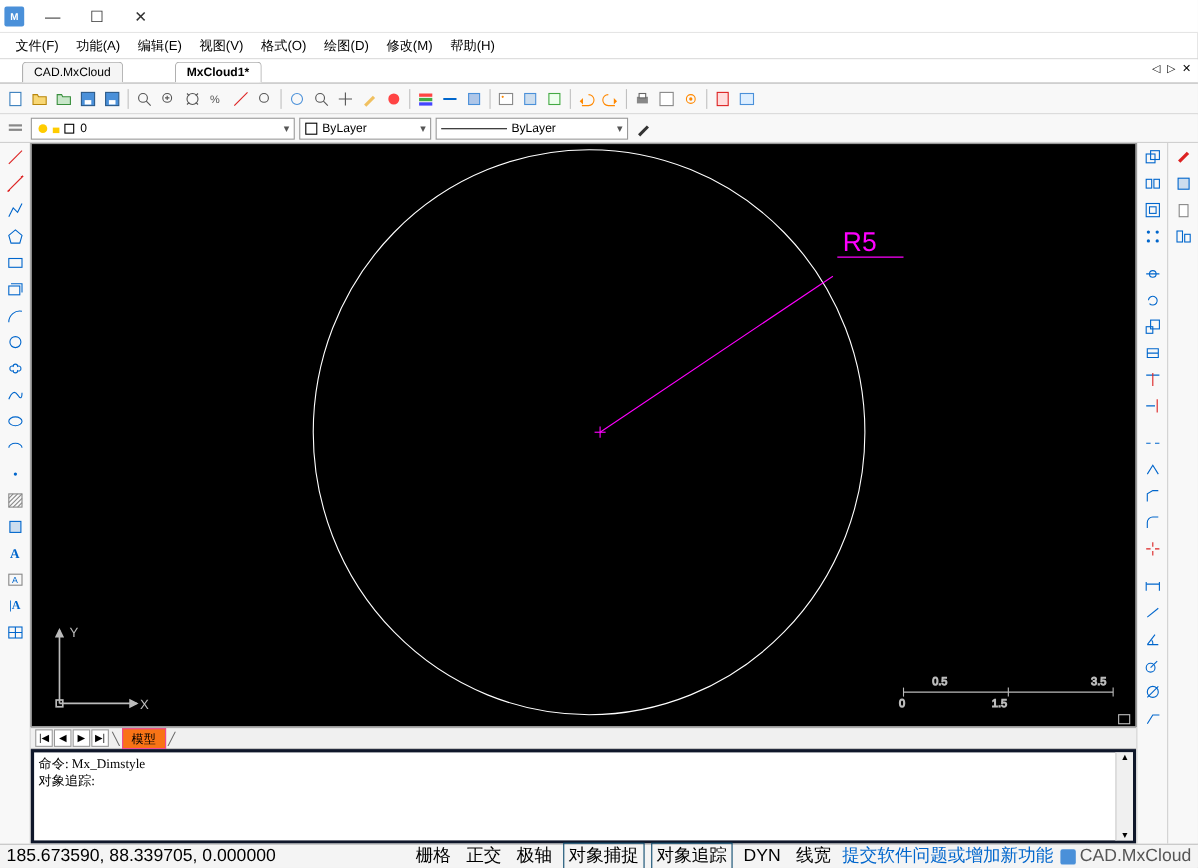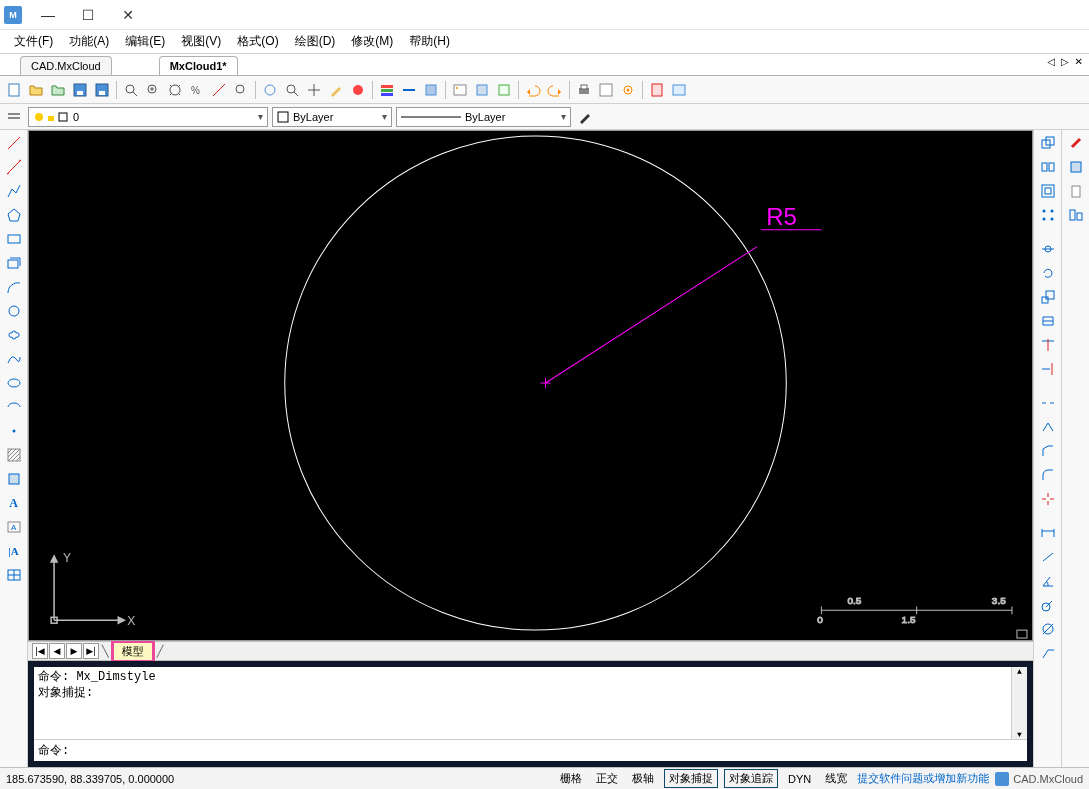--- a/index.html
+++ b/index.html
@@ -50,32 +50,32 @@
   .right-tb .vtb { width: 22px; height: 22px; display: flex; align-items: center; justify-content: center; cursor: pointer; border: 1px solid transparent; }
   
   
   .canvas-panel { flex: 1; display: flex; flex-direction: column; min-width: 0; }
   .canvas-outer { flex: 1; background: #000; position: relative; border: 1px solid #999; }
   
   
   .bottom-tabs { height: 20px; display: flex; align-items: center; background: #f0f0f0; border-top: 1px solid #c0c0c0; border-bottom: 1px solid #c0c0c0; padding-left: 4px; }
   .bottom-tabs .nav-btn { width: 16px; height: 16px; display: flex; align-items: center; justify-content: center; font-size: 9px; cursor: pointer; border: 1px solid #999; background: #fff; margin-right: 1px; }
   .bottom-tabs .slash { font-size: 11px; color: #666; margin: 0 2px; }
-  .bottom-tabs .btab { padding: 1px 8px; background: #fef9c3; border: 3px solid #ec4899; font-size: 11px; cursor: pointer; text-align: center; }
-  
-  
-  .cmd-window { height: 106px; background: #fff; border: 6px solid #0f172a; font-family: Liberation Mono, monospace; font-size: 12px; display: flex; flex-direction: column; }
+  .bottom-tabs .btab { padding: 1px 8px; background: #f97316; border: 1px solid #ec4899; font-size: 11px; cursor: pointer; text-align: center; }
+  
+  
+  .cmd-window { height: 86px; background: #fff; border: 3px solid #0f172a; font-family: Liberation Serif, serif; font-size: 12px; display: flex; flex-direction: column; }
   .cmd-log { flex: 1; overflow: hidden; padding: 2px 4px; line-height: 16px; }
   .cmd-input-row { border-top: 1px solid #ccc; padding: 2px 4px; display: flex; }
   .cmd-input-row input { flex: 1; border: none; outline: none; font-family: inherit; font-size: 12px; }
   .cmd-scroll { width: 16px; background: #f0f0f0; border-left: 1px solid #ccc; display: flex; flex-direction: column; align-items: center; justify-content: space-between; font-size: 8px; }
   .cmd-wrap { display: flex; flex: 1; min-height: 0; }
   
   
-  .status-bar { height: 22px; display: flex; align-items: center; padding: 0 6px; background: #f4f4f4; border-top: 1px solid #c0c0c0; font-size: 11px; gap: 6px; }
+  .status-bar { height: 22px; display: flex; align-items: center; padding: 0 6px; background: #f4f4f4; border-top: 1px solid #c0c0c0; font-size: 16px; gap: 6px; }
   .status-bar .coords { flex: 0 0 auto; }
   .status-bar .spacer { flex: 1; }
   .status-bar .sb-btn { padding: 1px 4px; cursor: pointer; }
   .status-bar .sb-btn.boxed { border: 1px solid #0c4a6e; }
   .status-bar .link { color: #0066cc; cursor: pointer; font-family: Liberation Mono, monospace; }
   .status-bar .brand { display: flex; align-items: center; gap: 4px; color: #555; }
   .status-bar .brand-icon { width: 14px; height: 14px; background: #4a90d9; border-radius: 2px; }
 
   
   svg { display: block; }
@@ -468,30 +468,26 @@
       <div class="nav-btn">▶|</div>
       <span class="slash">╲</span>
       <div class="btab">模型</div>
       <span class="slash">╱</span>
     </div>
 
     <div class="cmd-window">
       <div class="cmd-wrap">
         <div class="cmd-log">
           <div>命令: Mx_Dimstyle</div>
-          <div>对象捕捉:</div>
+          <div>对象追踪:</div>
         </div>
         <div class="cmd-scroll">
             <span>▲</span>
             <span>▼</span>
           </div>
-      </div>
-      <div class="cmd-input-row">
-        <span>命令:</span>
-        <input type="text" style="">
       </div>
     </div>
   </div>
 
   <div class="right-toolbars">
     <div class="right-tb">
       <div class="vtb">
           <svg width="16" height="16">
             <rect x="2" y="5" width="8" height="8" fill="none" stroke="#06c"></rect>
             <rect x="6" y="2" width="8" height="8" fill="none" stroke="#06c"></rect>

